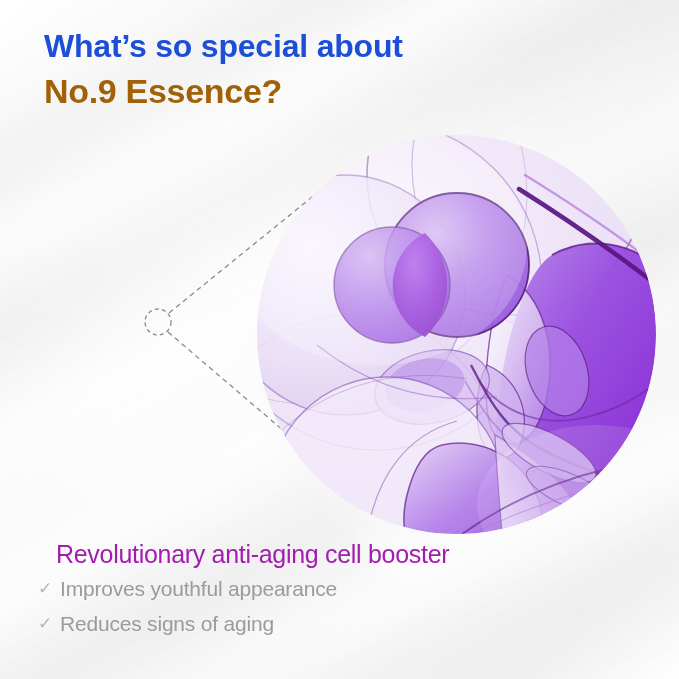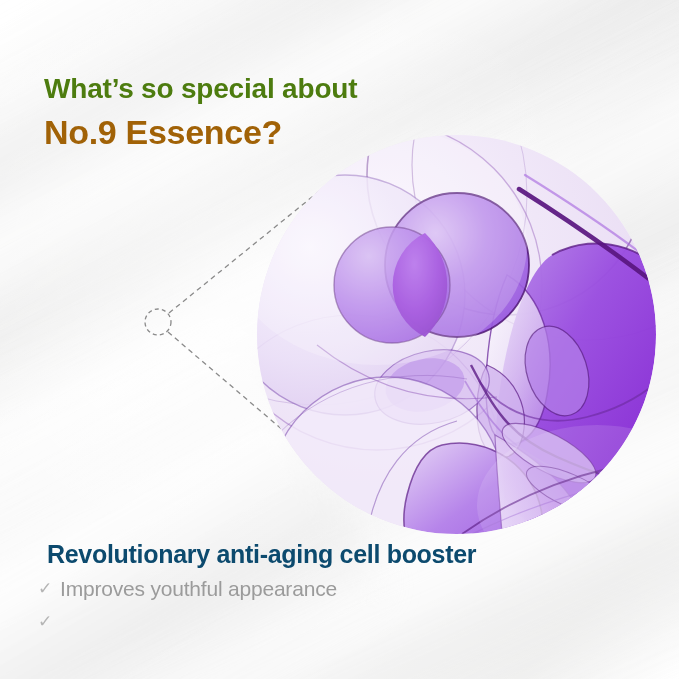--- a/index.html
+++ b/index.html
@@ -92,26 +92,25 @@
 
   
   .heading {
     position: absolute;
     left: 44px;
     top: 30px;
     line-height: 1.0;
   }
   .heading .line1 {
     display: block;
-    font-size: 28px;
+    font-size: 32px;
     font-weight: 700;
     letter-spacing: -0.2px;
-    color: #4d7c0f;
+    color: #1d4ed8;
     margin-bottom: 12px;
-    margin-top: 45px;
   }
   .heading .line2 {
     display: block;
     font-size: 34px;
     font-weight: 700;
     letter-spacing: -0.3px;
     color: #a16207;
   }
 
   
@@ -150,25 +149,25 @@
   .nad sup {
     font-size: 0.46em;
     font-weight: 700;
     vertical-align: 0.72em;
     letter-spacing: -1px;
     margin-left: 1px;
     margin-right: 4px;
   }
   .subtitle {
     position: absolute;
-    left: 47px;
+    left: 56px;
     top: 540px;
     font-size: 25px;
-    font-weight: 700;
-    color: #0c4a6e;
+    font-weight: 400;
+    color: #a21caf;
     letter-spacing: -0.3px;
     white-space: nowrap;
   }
 
   
   .bullets {
     position: absolute;
     left: 38px;
     top: 578px;
     margin: 0; padding: 0;
@@ -330,16 +329,17 @@
 
   <div class="subtitle">Revolutionary anti-aging cell booster</div>
 
   <ul class="bullets">
     <li>
       <span class="chk">✓</span>
       <span>Improves youthful appearance</span>
     </li>
     <li>
       <span class="chk">✓</span>
+      <span>Reduces signs of aging</span>
     </li>
   </ul>
 
 </div>
 
 </body></html>

